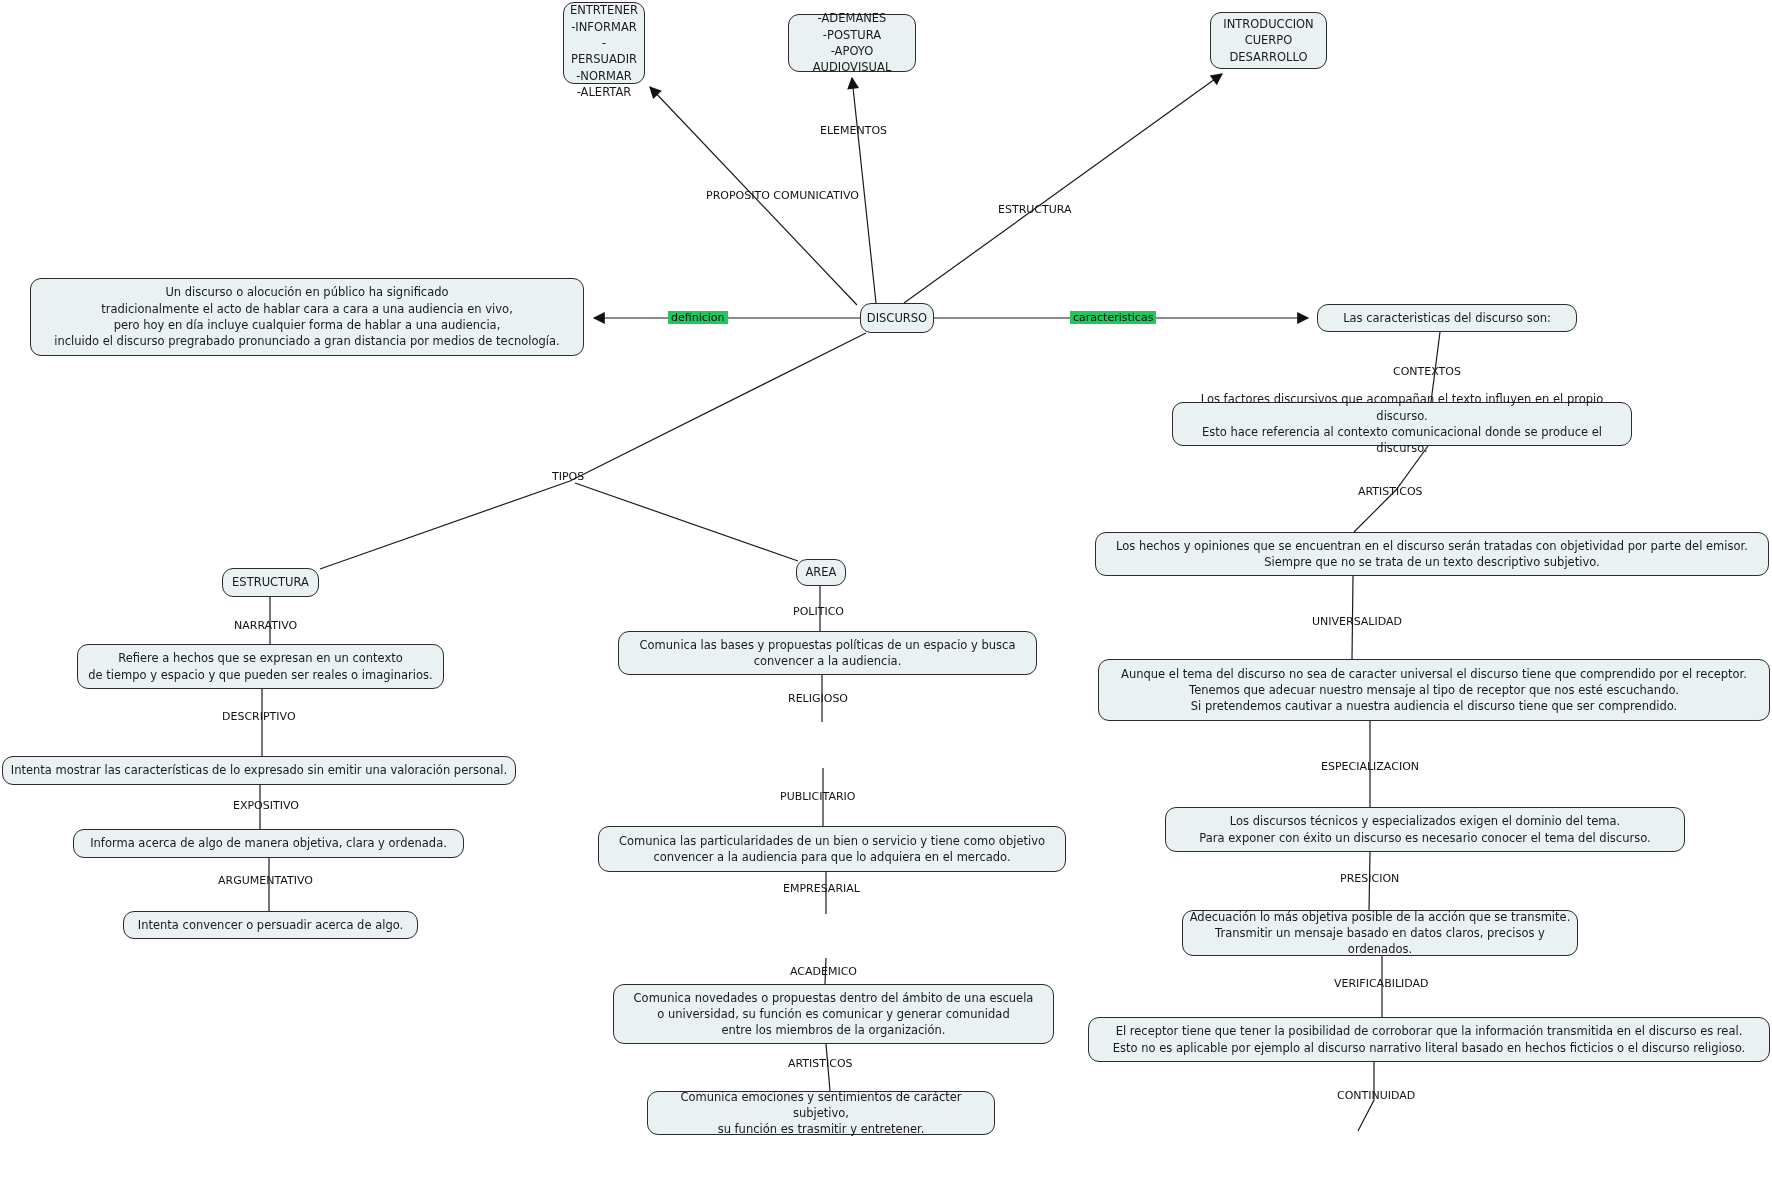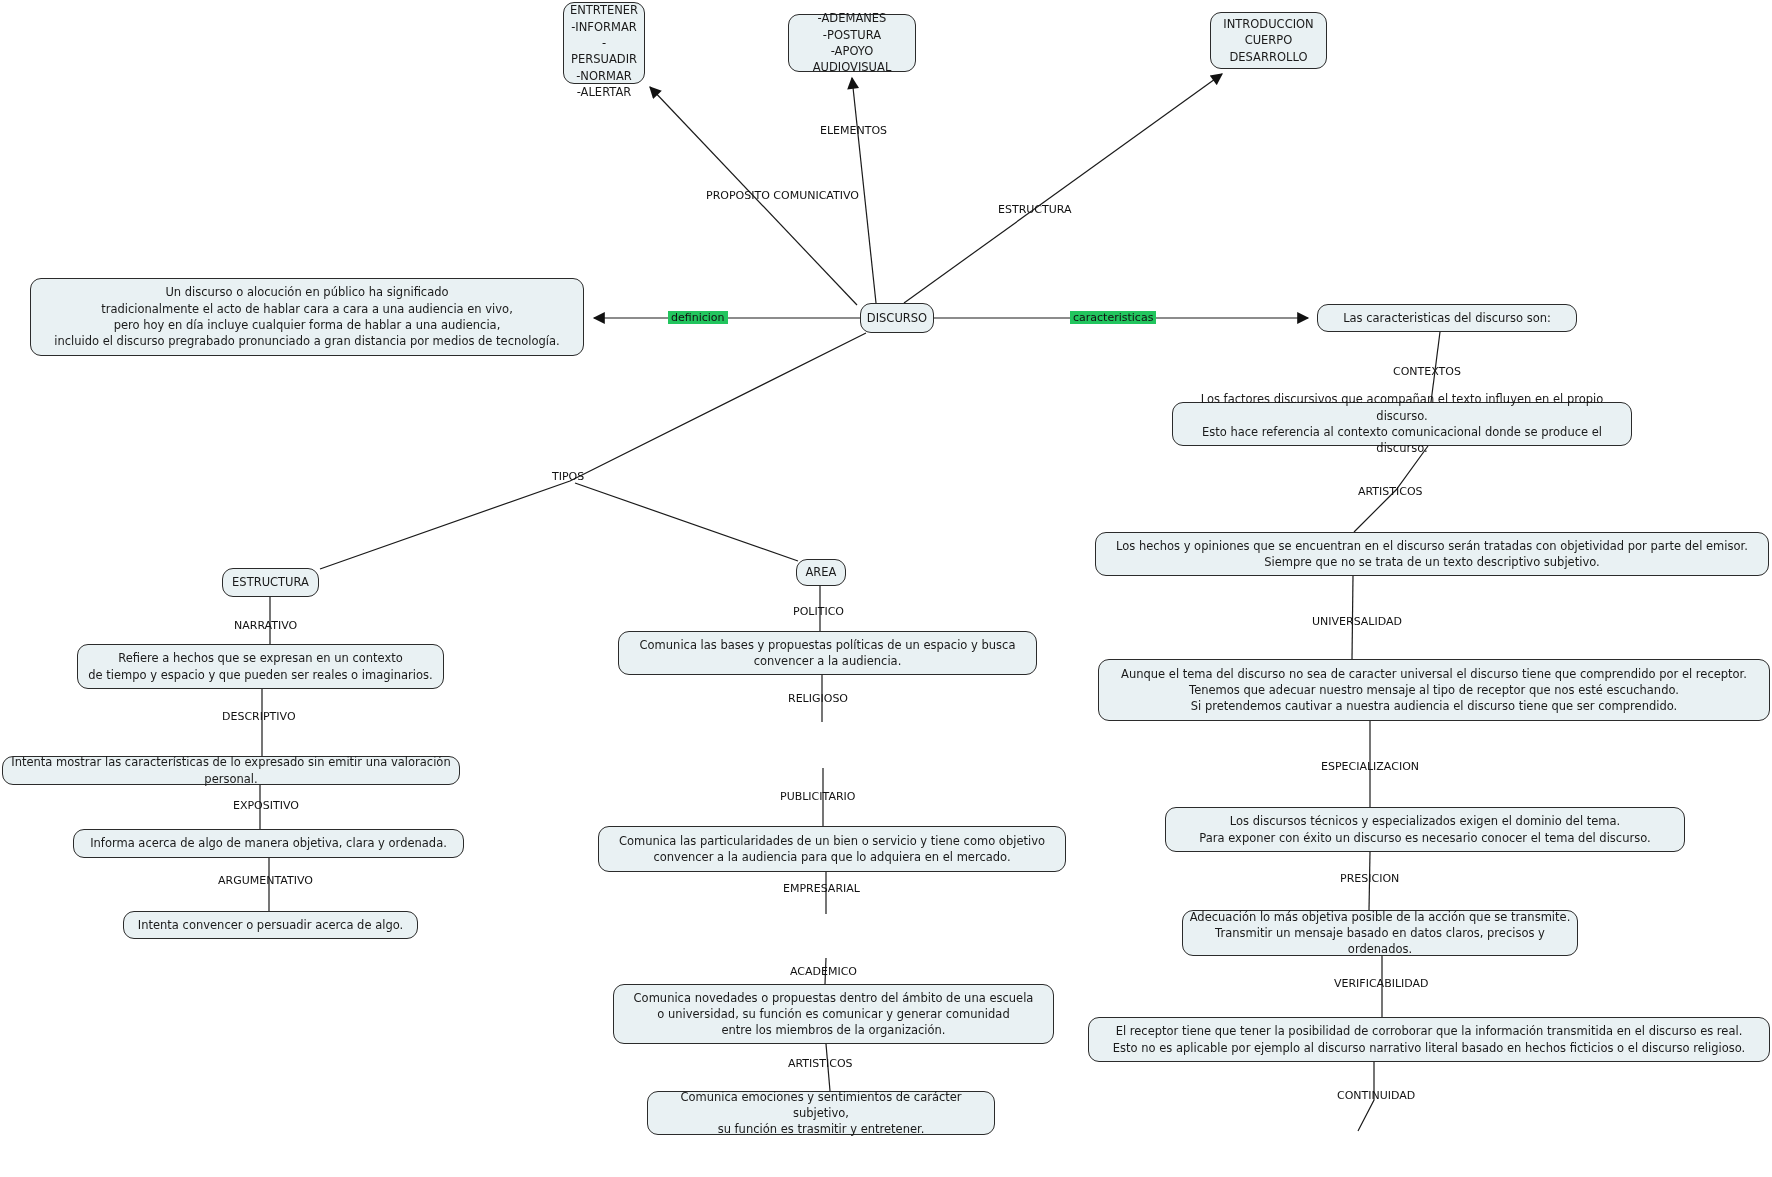--- a/index.html
+++ b/index.html
@@ -134,21 +134,21 @@
 Esto no es aplicable por ejemplo al discurso narrativo literal basado en hechos ficticios o el discurso religioso.</div>
 
 
   <div class="node" style="left:222px; top:568px; width:97px; height:29px;">ESTRUCTURA</div>
 
   <div class="node" style="left:796px; top:559px; width:50px; height:27px;">AREA</div>
 
   <div class="node" style="left:77px; top:644px; width:367px; height:45px;">Refiere a hechos que se expresan en un contexto
 de tiempo y espacio y que pueden ser reales o imaginarios.</div>
 
-  <div class="node" style="left:2px; top:756px; width:458px; height:29px;">Intenta mostrar las características de lo expresado sin emitir una valoración personal.</div>
+  <div class="node" style="left:2px; top:756px; width:514px; height:29px;">Intenta mostrar las características de lo expresado sin emitir una valoración personal.</div>
 
   <div class="node" style="left:73px; top:829px; width:391px; height:29px;">Informa acerca de algo de manera objetiva, clara y ordenada.</div>
 
   <div class="node" style="left:123px; top:911px; width:295px; height:28px;">Intenta convencer o persuadir acerca de algo.</div>
 
   <div class="node" style="left:618px; top:631px; width:419px; height:44px;">Comunica las bases y propuestas políticas de un espacio y busca
 convencer a la audiencia.</div>
 
 
   <div class="node" style="left:598px; top:826px; width:468px; height:46px;">Comunica las particularidades de un bien o servicio y tiene como objetivo

